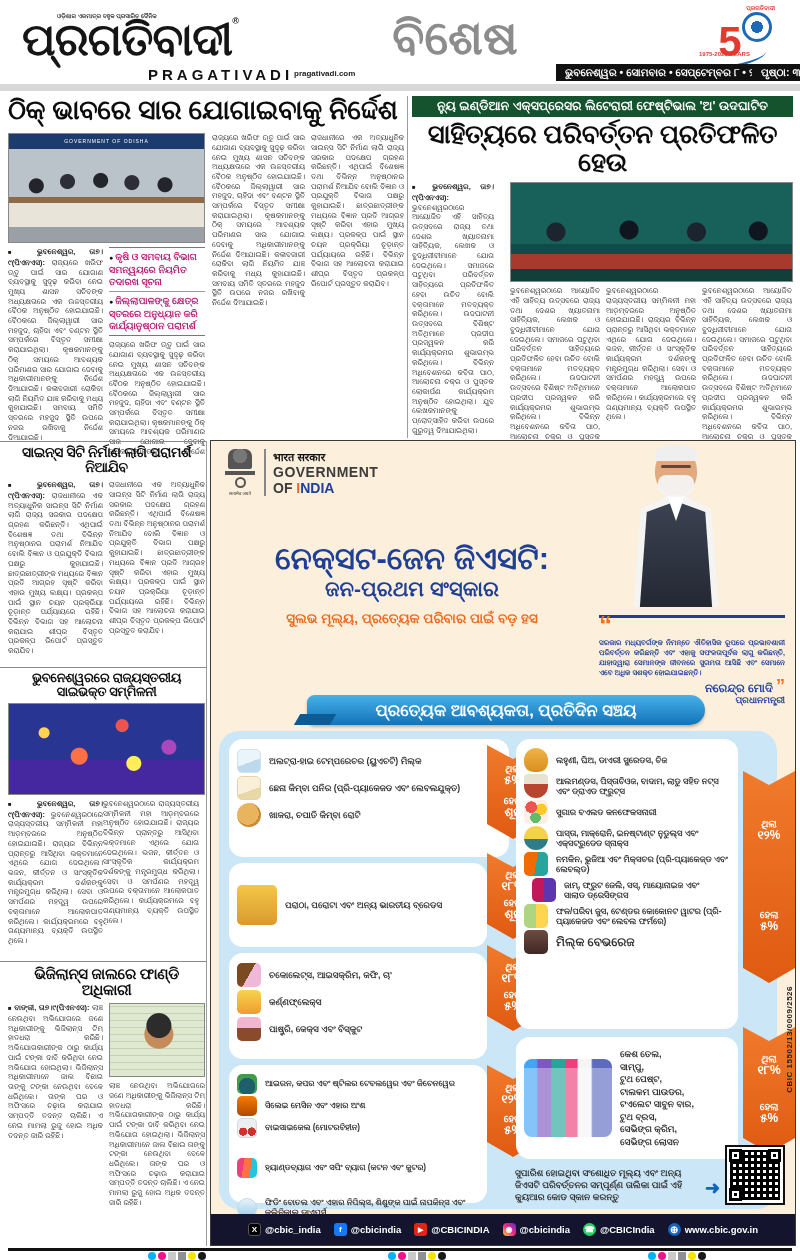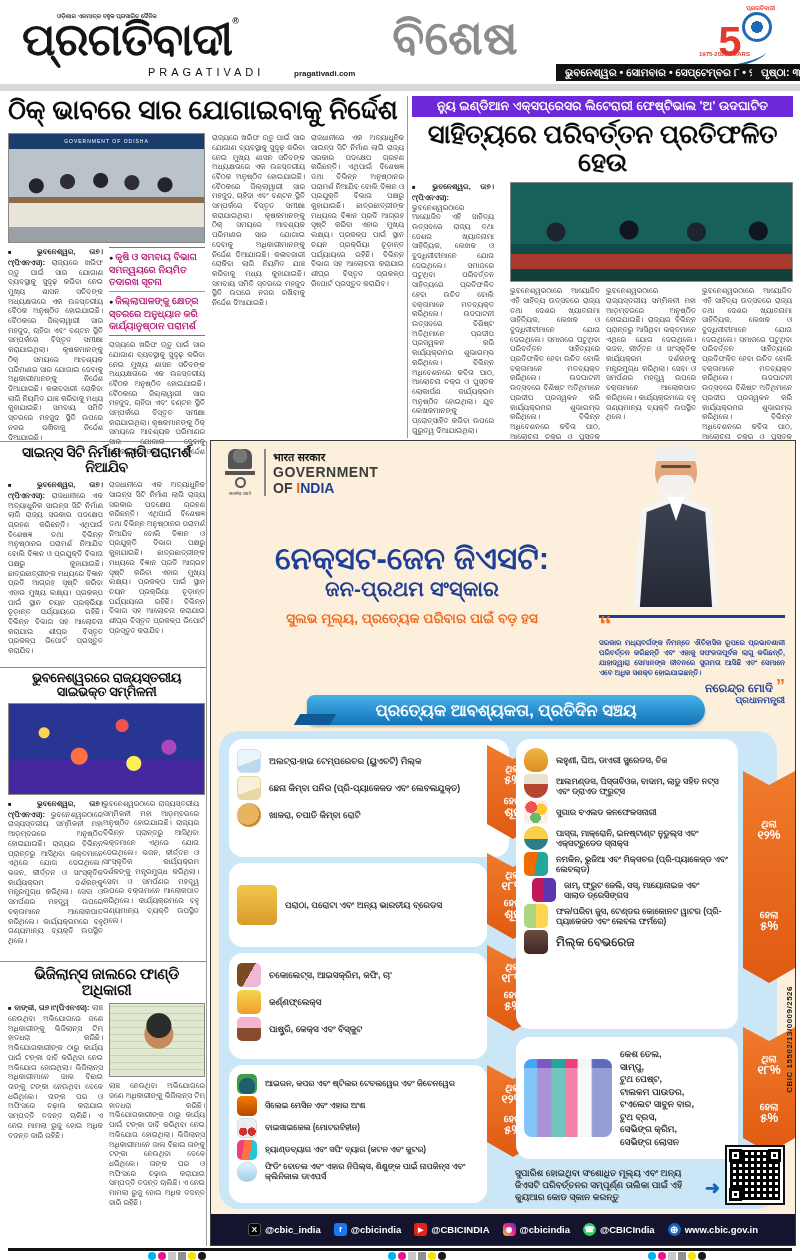--- a/index.html
+++ b/index.html
@@ -4,34 +4,34 @@
 <style>
 *{margin:0;padding:0;box-sizing:border-box}
 html,body{width:800px;height:1260px}
 body{background:#fff;font-family:"Liberation Sans",sans-serif;position:relative;overflow:hidden;color:#111}
 .abs{position:absolute}
 .od{font-family:"Liberation Sans",sans-serif}
 
 .tagline{font-size:6px;color:#333;font-weight:bold}
 .logo{font-size:45px;font-weight:900;color:#151515;letter-spacing:-1px;line-height:1}
 .logo .reg{font-size:9px;vertical-align:top}
-.logo-sub{font-size:11px;font-weight:normal;letter-spacing:4px;color:#111}
+.logo-sub{font-size:15px;font-weight:bold;letter-spacing:4px;color:#111}
 .logo-site{font-size:8px;font-weight:bold;color:#222}
 .section-title{font-size:47px;font-weight:800;color:#8c8c8c;text-align:center;line-height:1}
 .pill{background:#111;color:#fff;font-size:10.5px;font-weight:bold;padding:2px 9px;white-space:nowrap}
 .mast-rule{background:#d8d8d8}
 .f-top{font-size:6px;color:#e23a2e;font-weight:bold;text-align:right;padding-right:18px}
 .f-5{font-size:42px;font-weight:900;color:#e23a2e;line-height:0.9}
 .f-o{display:inline-block;width:30px;height:30px;border:3px solid #1d69b5;border-radius:50%;background:radial-gradient(circle at 50% 50%,#1d69b5 34%,#fff 35%);vertical-align:14px}
 .f-years{position:absolute;left:2px;top:46px;font-size:6px;color:#e23a2e;font-weight:bold;line-height:1.1}
 .f-swoosh{position:absolute;left:-4px;top:48px;width:74px;height:16px;border-bottom:3px solid #1d69b5;border-radius:0 0 90% 30%/0 0 100% 55%;transform:rotate(-7deg)}
 .f-bottom{position:absolute;left:30px;top:66px;font-size:5.5px;color:#e8711a;font-weight:bold}
 
 .h1{font-weight:800;color:#0c0c0c;letter-spacing:-0.4px;line-height:1.08}
-.kicker{background:#6d28d9;color:#fff;font-size:12.5px;font-weight:bold;text-align:center;padding:3px 2px}
+.kicker{background:#14532d;color:#fff;font-size:12.5px;font-weight:bold;text-align:center;padding:3px 2px}
 .news{font-size:7.4px;line-height:9.7px;text-align:justify;color:#1d1d1d;overflow:hidden}
 .dl{font-weight:bold}
 .dl:before{content:"■ ";font-size:6px}
 .bullets{border-top:1px solid #777;border-bottom:1px solid #777;padding:3px 0}
 .bullet{font-size:9.5px;line-height:12px;font-weight:bold;color:#b5207a}
 .bullet+.bullet{border-top:1px solid #999;margin-top:3px;padding-top:3px}
 .bullet:before{content:"● ";font-size:7px;color:#111}
 .vline{background:#9a9a9a;width:1px}
 .hline{background:#8a8a8a;height:1px}
 .photo{position:relative;border:1px solid #888;overflow:hidden}
@@ -331,21 +331,21 @@
           <span class="txt od" style="font-size:8.2px;line-height:9.6px">ଆଇରନ, କପର ଏବଂ ଷ୍ଟିଲର ଟେବଲୱେର ଏବଂ କିଚେନୱେର</span>
         </div>
         <div class="item" style="margin:2px 0">
           <span class="ic ic-sew" style="width:20px;height:20px;flex:0 0 20px"></span>
           <span class="txt od" style="font-size:8.2px;line-height:9.6px">ସିଲେଇ ମେସିନ ଏବଂ ଏହାର ଅଂଶ</span>
         </div>
         <div class="item" style="margin:2px 0">
           <span class="ic ic-cycle" style="width:20px;height:20px;flex:0 0 20px"></span>
           <span class="txt od" style="font-size:8.2px;line-height:9.6px">ବାଇସାଇକେଲ (ମୋଟରବିହୀନ)</span>
         </div>
-        <div class="item" style="margin:2px 0">
+        <div class="item" style="margin:20px 0">
           <span class="ic ic-bags" style="width:20px;height:20px;flex:0 0 20px"></span>
           <span class="txt od" style="font-size:8.2px;line-height:9.6px">ହ୍ୟାଣ୍ଡବ୍ୟାଗ ଏବଂ ସପିଂ ବ୍ୟାଗ (କଟନ ଏବଂ ଜୁଟର)</span>
         </div>
         <div class="item" style="margin:2px 0">
           <span class="ic ic-diaper" style="width:20px;height:20px;flex:0 0 20px"></span>
           <span class="txt od" style="font-size:8.2px;line-height:9.6px">ଫିଡିଂ ବୋତଲ ଏବଂ ଏହାର ନିପିଲ୍ସ, ଶିଶୁଙ୍କ ପାଇଁ ନାପକିନ୍ସ ଏବଂ କ୍ଲିନିକାଲ ଡାଏପର୍ସ</span>
         </div>
       </div>
 
     <div class="chev od" style="left:268px;top:14px;height:94px">

